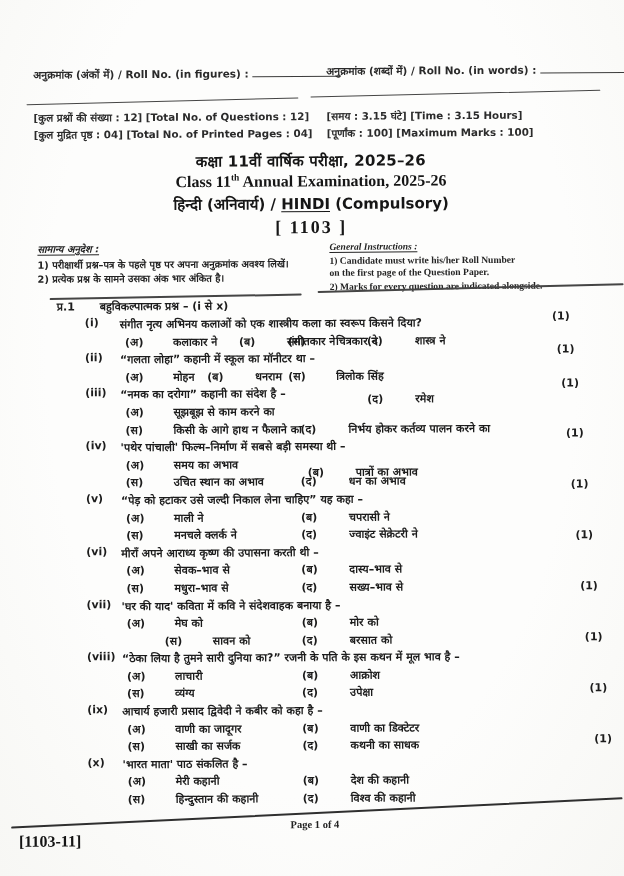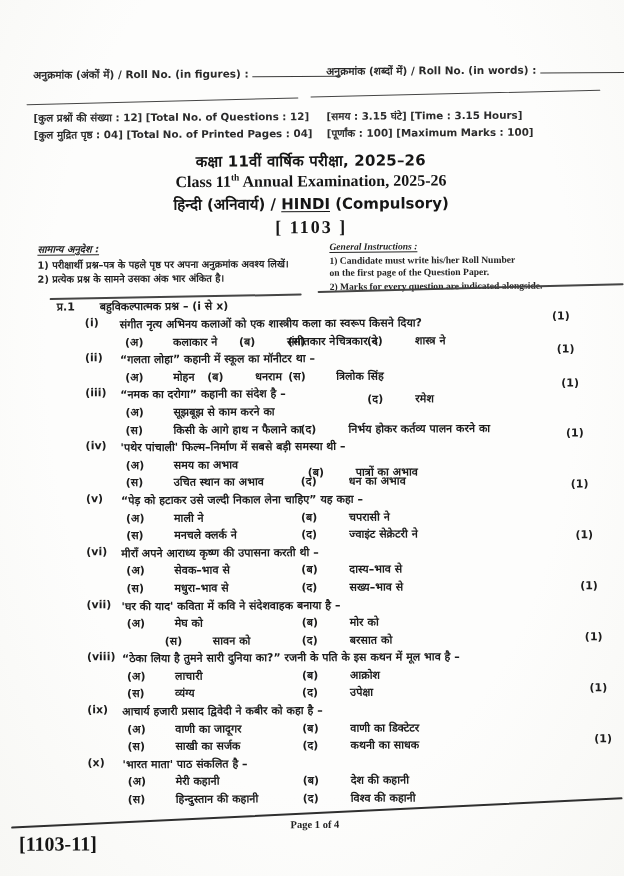--- a/index.html
+++ b/index.html
@@ -62,21 +62,21 @@
   .q-num{position:absolute;left:30px;font-weight:700;}
   .q-text{position:absolute;left:65px;font-weight:700;}
   .q-marks{position:absolute;font-weight:700;}
   .opt-row{position:relative;height:17.6px;}
   .opt{position:absolute;white-space:nowrap;font-weight:700;}
   .opt .lbl{display:inline-block;min-width:24px;}
   .opt .txt{margin-left:12px;padding-left:12px;}
 
   
   .page-num{position:absolute;top:819px;left:0;width:100%;text-align:center;font-size:10.5px;font-weight:700;font-family:"Liberation Serif","DejaVu Serif",serif;color:#222;}
-  .footer-code{position:absolute;top:831px;left:16px;font-size:20px;font-weight:700;font-family:"Liberation Serif","DejaVu Serif",serif;color:#141414;}
+  .footer-code{position:absolute;top:831px;left:16px;font-size:16px;font-weight:700;font-family:"Liberation Serif","DejaVu Serif",serif;color:#141414;}
 </style>
 </head>
 <body>
 
 <div class="sheet">
   <div class="tilt">
 
     <div class="roll-row">
       <div class="roll-left">
         <span>अनुक्रमांक (अंकों में) / Roll No. (in figures) :</span><span class="blank w1"></span>

